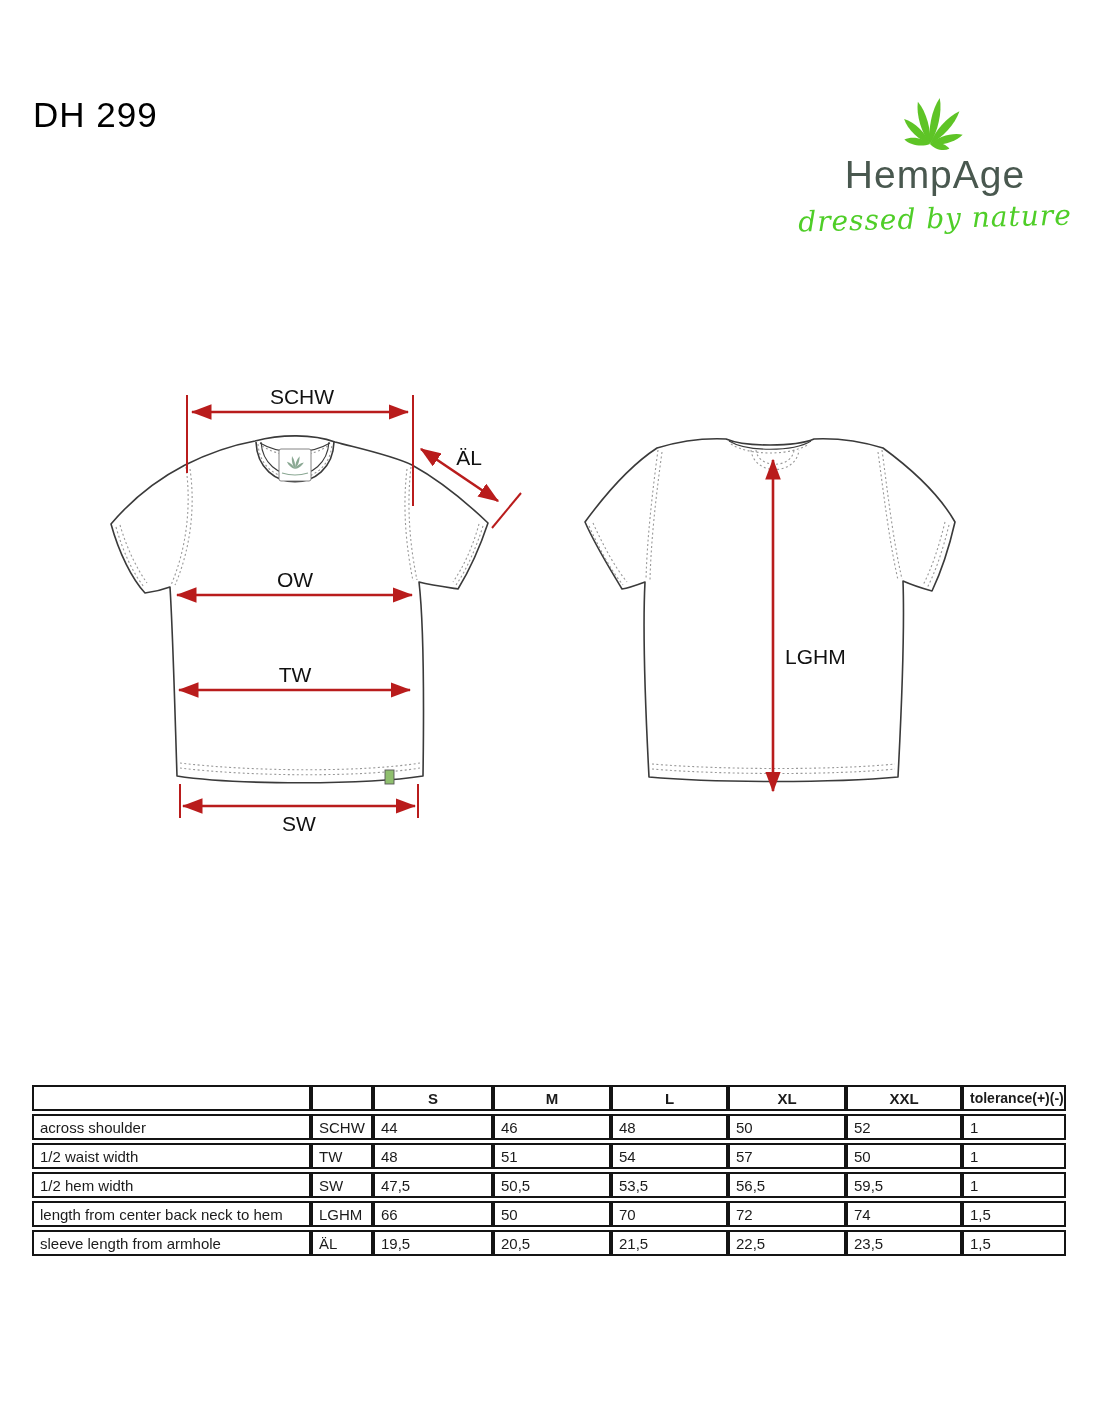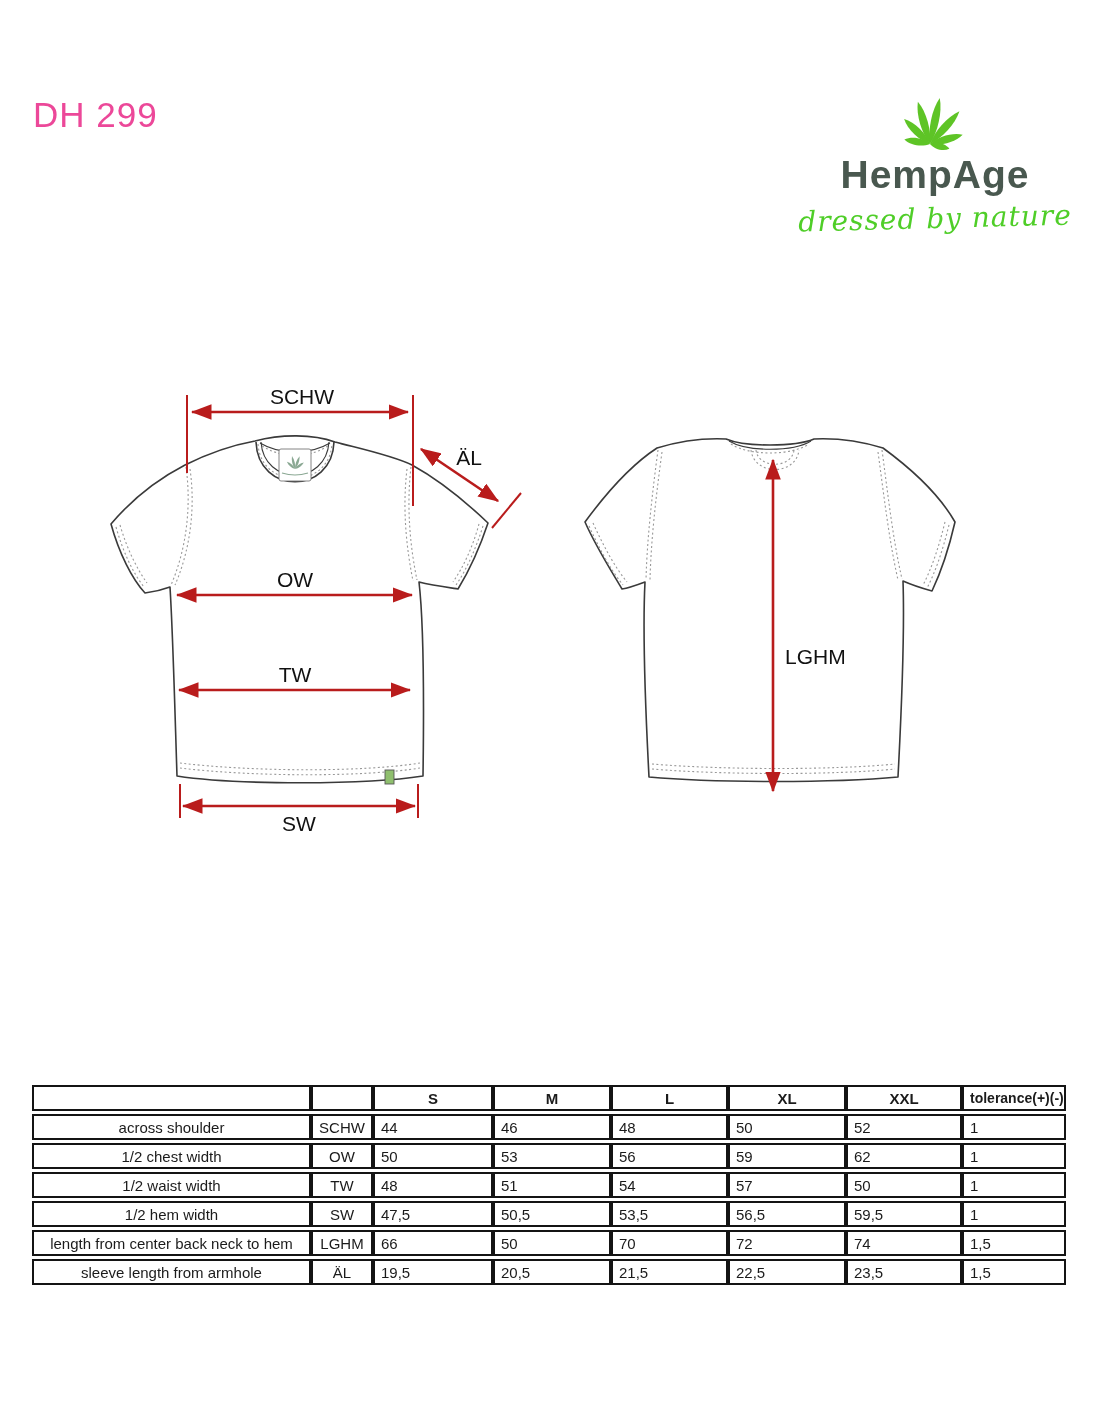--- a/index.html
+++ b/index.html
@@ -1,34 +1,34 @@
 <!DOCTYPE html>
 <html><head>
 <meta charset="utf-8">
 <style>
   html,body{margin:0;padding:0;background:#fff;}
   .page{position:relative;width:1100px;height:1422px;background:#ffffff;overflow:hidden;
         font-family:"Liberation Sans",sans-serif;color:#1b1b1b;}
-  .title{position:absolute;left:33px;top:95px;font-size:35px;letter-spacing:1px;color:#ec4899;}
+  .title{position:absolute;left:33px;top:95px;font-size:35px;letter-spacing:1px;color:#000000;}
   .leaf-wrap{position:absolute;left:880px;top:80px;width:100px;height:75px;}
   .brand{position:absolute;left:810px;top:153px;width:250px;text-align:center;
-         font-size:39px;font-weight:700;color:#49584f;letter-spacing:1px;}
+         font-size:39px;font-weight:400;color:#49584f;letter-spacing:1px;}
   .tagline{position:absolute;left:795px;top:202px;width:280px;text-align:center;
            font-family:"DejaVu Serif",serif;font-style:italic;font-size:28px;
            color:#4fce28;letter-spacing:1px;transform:rotate(-1.5deg);}
   .front-svg{position:absolute;left:95px;top:385px;}
   .back-svg{position:absolute;left:565px;top:430px;}
   svg text.mlabel{font-family:"Liberation Sans",sans-serif;font-size:21px;fill:#111;}
   .size-table{position:absolute;left:32px;top:1082px;width:1034px;
               border-collapse:separate;border-spacing:0 3px;table-layout:fixed;}
   .size-table th,.size-table td{border:2px solid #141414;background:#fff;height:22px;
               font-size:15px;padding:0 6px;overflow:hidden;white-space:nowrap;}
   .size-table th{font-weight:bold;text-align:center;}
   .size-table th.tol{font-size:14px;margin-left:19px;}
-  .size-table td.lbl,.size-table td.code{text-align:center;}
+  .size-table td.lbl,.size-table td.code{text-align:left;}
   .size-table td.val{}
 </style>
 </head>
 <body>
 
 <div class="page">
 
   <div class="title">DH 299</div>
 
   <div class="leaf-wrap">
@@ -179,30 +179,20 @@
       <td class="lbl">across shoulder</td>
       <td class="code">SCHW</td>
       <td class="val">44</td>
       <td class="val">46</td>
       <td class="val">48</td>
       <td class="val">50</td>
       <td class="val">52</td>
       <td class="val">1</td>
     </tr>
     <tr>
-      <td class="lbl">1/2 chest width</td>
-      <td class="code">OW</td>
-      <td class="val">50</td>
-      <td class="val">53</td>
-      <td class="val">56</td>
-      <td class="val">59</td>
-      <td class="val">62</td>
-      <td class="val">1</td>
-    </tr>
-    <tr>
       <td class="lbl">1/2 waist width</td>
       <td class="code">TW</td>
       <td class="val">48</td>
       <td class="val">51</td>
       <td class="val">54</td>
       <td class="val">57</td>
       <td class="val">50</td>
       <td class="val">1</td>
     </tr>
     <tr>

